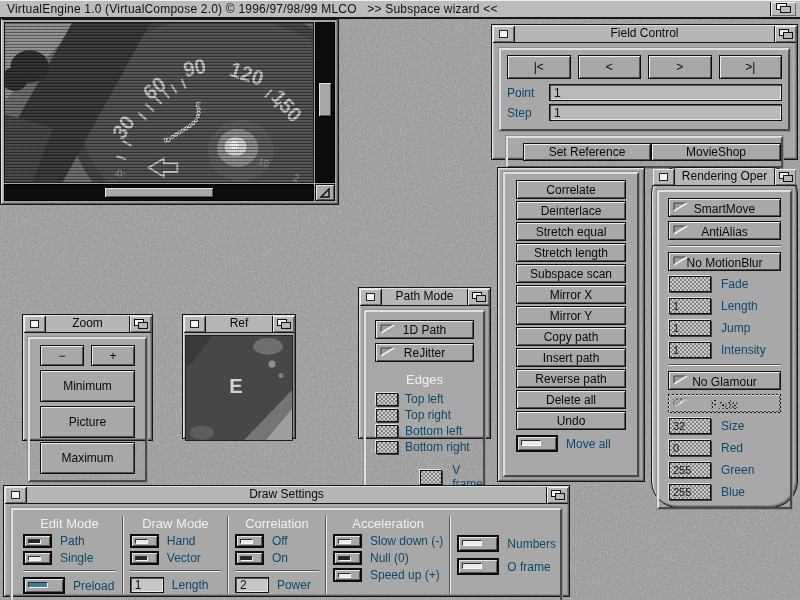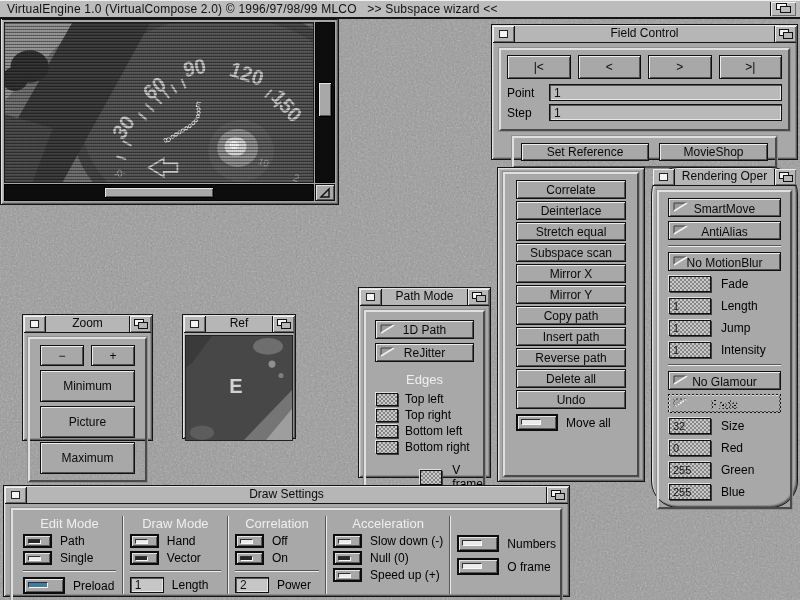--- a/index.html
+++ b/index.html
@@ -51,21 +51,21 @@
     box-shadow:inset 1px 1px 0 #e4e4e4, inset -1px -1px 0 #585858; }
   .toggle.small { width:29px; height:14px; }
   .toggle.big { width:42px; height:17px; }
   .slot { position:absolute; left:3px; top:3px; width:13px; height:5px; background:#ebebeb;
     border-top:1px solid #2f2f2f; border-left:1px solid #2f2f2f; border-bottom:1px solid #fafafa; border-right:1px solid #fafafa; }
   .toggle.big .slot { width:20px; height:6px; }
   .slot.on { background:#262626; }
   .slot.blue { background:#3d7ca4; }
 
   .row { display:flex; align-items:center; }
-  .lbl { font-size:12px; color:#000000; }
+  .lbl { font-size:12px; color:#0c4a6e; }
 
   
   #viewer .tbar { height:18px; }
   #viewer .win-body { padding:2px 3px 3px 3px; display:grid; grid-template-columns:1fr 20px; grid-template-rows:1fr 17px; gap:1px; }
   .canvas { position:relative; border:1px solid #1c1c1c; background:#6e6e6e; overflow:hidden; }
   .scanlines { position:absolute; inset:0; pointer-events:none;
     background-image:repeating-linear-gradient(to bottom, rgba(10,10,10,.42) 0 1px, rgba(255,255,255,.05) 1px 2px, rgba(0,0,0,0) 2px 3px),
                      repeating-linear-gradient(to right, rgba(0,0,0,.06) 0 1px, rgba(0,0,0,0) 1px 2px); }
   .vtrack { position:relative; background:#0d0d0d; border:1px solid #000; }
   .vthumb { position:absolute; left:2px; right:2px; top:37%; height:22%; background:#a8a8a8; border:1px solid #000;
@@ -77,34 +77,34 @@
     display:flex; align-items:center; justify-content:center; }
 
   
   #field-control { left:491px; top:24px; width:307px; height:136px; }
   #fc-group1 { margin:5px 7px 3px 7px; padding:5px 6px; }
   .fc-nav { display:flex; gap:7px; margin-bottom:5px; }
   .fc-nav .btn { flex:1; height:24px; }
   .fc-row { display:flex; align-items:center; margin:3px 0; }
   .fc-row .lbl { width:42px; }
   .fc-row .field { flex:1; height:17px; }
-  #fc-group2 { margin:2px 20px; padding:5px 7px; display:flex; justify-content:space-between; }
+  #fc-group2 { margin:2px 14px; padding:5px 0; display:flex; justify-content:flex-end; }
 
   #edit-operator { left:497px; top:167px; width:148px; height:315px; }
   #eo-frame { margin:4px 5px; padding:5px 0 4px 0; flex:1; display:flex; flex-direction:column; }
   #eo-frame .btn { height:19px; margin:1px 11px; flex:none; }
   .moveall { display:flex; align-items:center; gap:8px; margin:4px 11px 0 11px; }
 
   #rendering-oper { left:651px; top:167px; width:147px; height:341px;border-radius:27px; }
   #ro-frame { margin:4px 5px; padding:4px 0; flex:1; display:flex; flex-direction:column; }
   #ro-frame .btn { height:19px; margin:2px 9px; flex:none;align-items:flex-end; }
   .ro-field { display:flex; align-items:center; gap:10px; margin:3px 0 3px 10px; }
   .ro-field .valbox { width:42px; height:16px; }
 
-  #path-mode { left:358px; top:287px; width:133px; height:191px; }
+  #path-mode { left:358px; top:287px; width:133px; height:152px; }
   #pm-frame { margin:4px 5px; padding:6px 0 5px 0; flex:1; display:flex; flex-direction:column; }
   #pm-frame .btn { height:19px; margin:2px 9px; flex:none; }
   .edge-row { display:flex; align-items:center; gap:7px; margin:1px 0 1px 10px; }
   .edge-row .valbox { width:22px; height:13px; }
   .vframe-row { display:flex; align-items:center; gap:10px; margin:8px 0 0 10px;padding-left:44px; }
   .vframe-row .valbox { width:38px; height:15px; }
 
   #zoom-win { left:22px; top:314px; width:131px; height:127px; }
   #zw-frame { margin:4px 5px; padding:6px 10px; flex:1; display:flex; flex-direction:column; gap:4px; }
   .zw-top { display:flex; gap:7px; }
@@ -264,29 +264,30 @@
       <span class="lbl">Point</span>
       <span class="field">1</span>
     </div>
     <div class="fc-row">
       <span class="lbl">Step</span>
       <span class="field">1</span>
     </div>
   </div>
   <div class="frame" id="fc-group2">
     <button class="btn" style="width:128px;height:18px;">Set Reference</button>
-    <button class="btn" style="width:109px;height:18px;">MovieShop</button>
+    <button class="btn" style="width:130px;height:18px;">MovieShop</button>
   </div>
 </div>
 
 <div class="win" id="edit-operator">
   <div class="frame" id="eo-frame">
     <button class="btn">Correlate</button>
     <button class="btn">Deinterlace</button>
     <button class="btn">Stretch equal</button>
+    <button class="btn">Stretch length</button>
     <button class="btn">Subspace scan</button>
     <button class="btn">Mirror X</button>
     <button class="btn">Mirror Y</button>
     <button class="btn">Copy path</button>
     <button class="btn">Insert path</button>
     <button class="btn">Reverse path</button>
     <button class="btn">Delete all</button>
     <button class="btn">Undo</button>
     <div class="moveall">
       <span class="toggle big">

